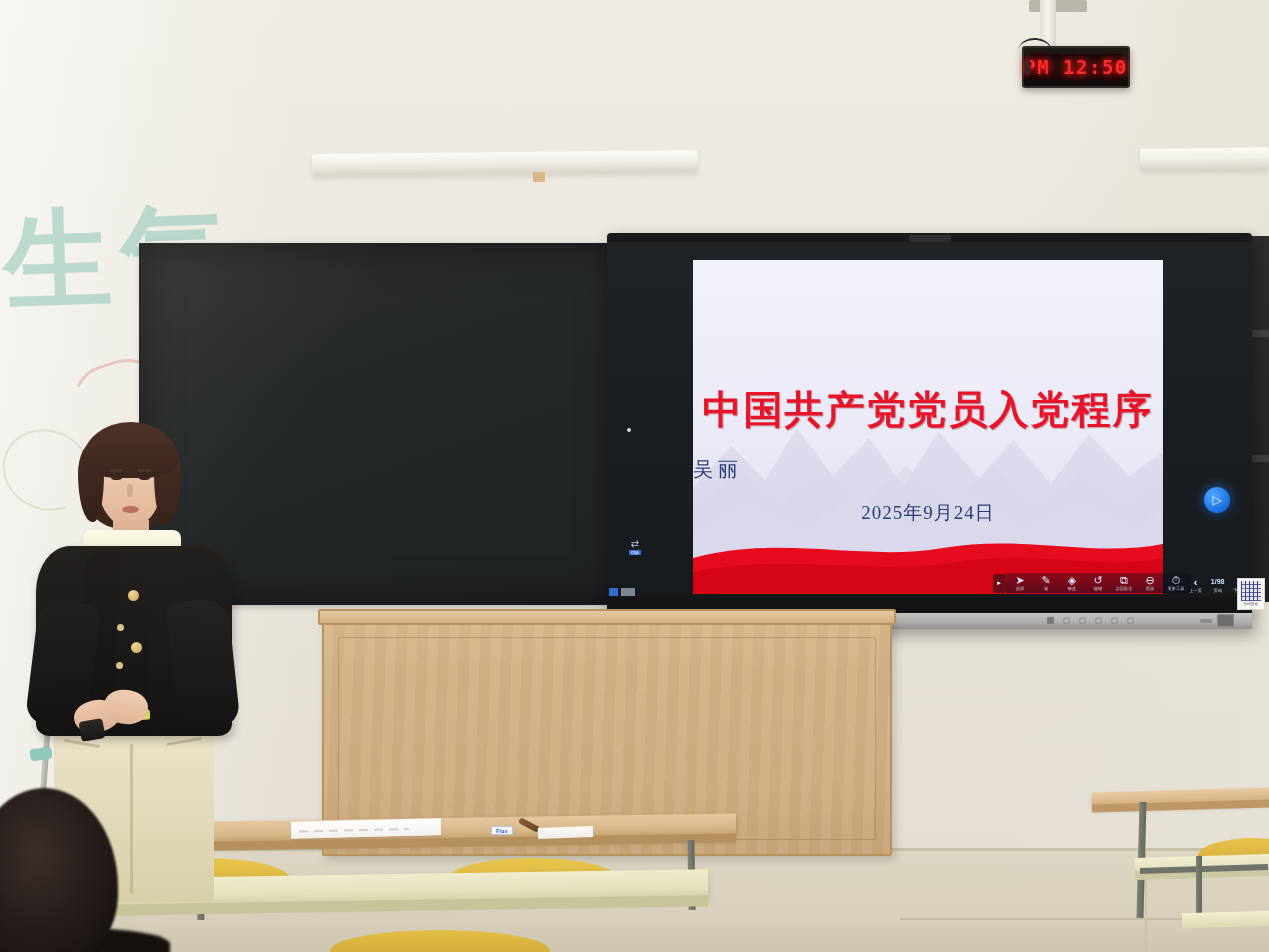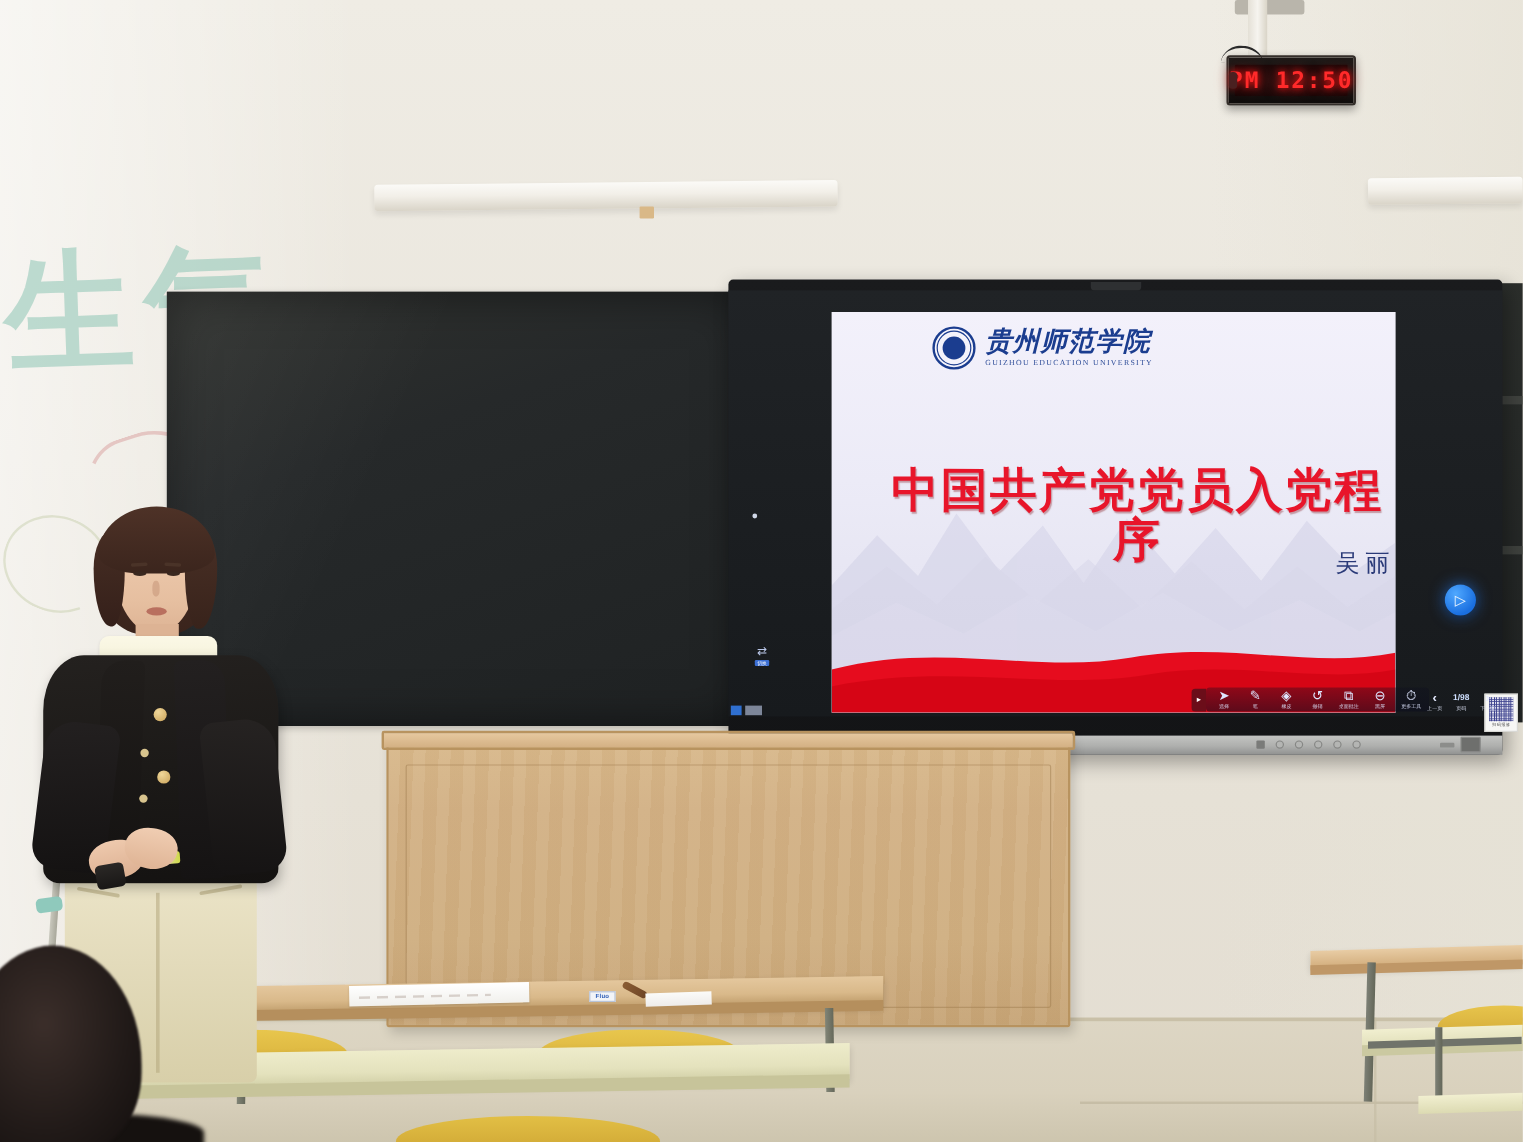--- a/index.html
+++ b/index.html
@@ -241,24 +241,23 @@
     font-size:24px; font-weight:700; color:#c8224b;
     letter-spacing:1px;
     text-shadow:0 0 2px rgba(200,34,75,.35);
   }
   .main-title {
     position:absolute; left:0; right:0; top:130px; text-align:center;
     font-family:"Liberation Serif", serif;
     font-size:39px; font-weight:700; color:#e8152a;
     letter-spacing:2px; line-height:1.05;
     text-shadow:1px 1px 1px rgba(120,0,10,.35);
-    padding-left:40px;
   }
   .speaker {
-    position:absolute; left:0; right:0; top:196px; text-align:right;
+    position:absolute; left:0; right:0; top:196px; text-align:left;
     font-family:"Liberation Serif", serif;
     font-size:20px; color:#2a3a78; letter-spacing:5px;
   }
   .date {
     position:absolute; left:0; right:0; top:240px; text-align:center;
     font-family:"Liberation Serif", serif;
     font-size:19px; color:#2a3a78; letter-spacing:1px;
   }
 
   
@@ -702,30 +701,24 @@
         <div class="slide-inner">
 
           <div class="mtn">
             <svg viewBox="0 0 470 190" preserveAspectRatio="none">
               <path d="M0,190 L0,120 L38,78 L72,112 L104,60 L140,108 L176,70 L210,118 L246,64 L286,110 L320,72 L358,116 L396,66 L436,108 L470,84 L470,190 Z" fill="#9f9ec6" opacity=".55"></path>
               <path d="M0,190 L0,140 L46,104 L88,136 L128,96 L172,134 L214,98 L258,138 L300,100 L344,140 L388,104 L430,138 L470,112 L470,190 Z" fill="#b4b3d4" opacity=".6"></path>
               <path d="M0,190 L0,162 L54,134 L110,160 L164,128 L220,158 L276,126 L332,158 L390,132 L440,158 L470,142 L470,190 Z" fill="#c6c5e0" opacity=".65"></path>
             </svg>
           </div>
 
-          <div class="logo-row">
-            <div class="logo-mark"></div>
-            <div class="logo-text">
-              <span class="logo-cn">贵州师范学院</span>
-              <span class="logo-en">GUIZHOU EDUCATION UNIVERSITY</span>
-            </div>
-          </div>
 
           <div class="main-title">中国共产党党员入党程序</div>
           <div class="speaker">吴丽</div>
+          <div class="date">2025年9月24日</div>
 
           <div class="wave">
             <svg viewBox="0 0 470 62" preserveAspectRatio="none">
               <path d="M0,26 C90,2 170,30 250,16 C330,2 400,26 470,12 L470,62 L0,62 Z" fill="#e60c1e"></path>
               <path d="M0,40 C100,20 180,44 264,30 C340,18 408,38 470,26 L470,62 L0,62 Z" fill="#c8000f" opacity=".55"></path>
             </svg>
           </div>
 
         </div>
       </div>

